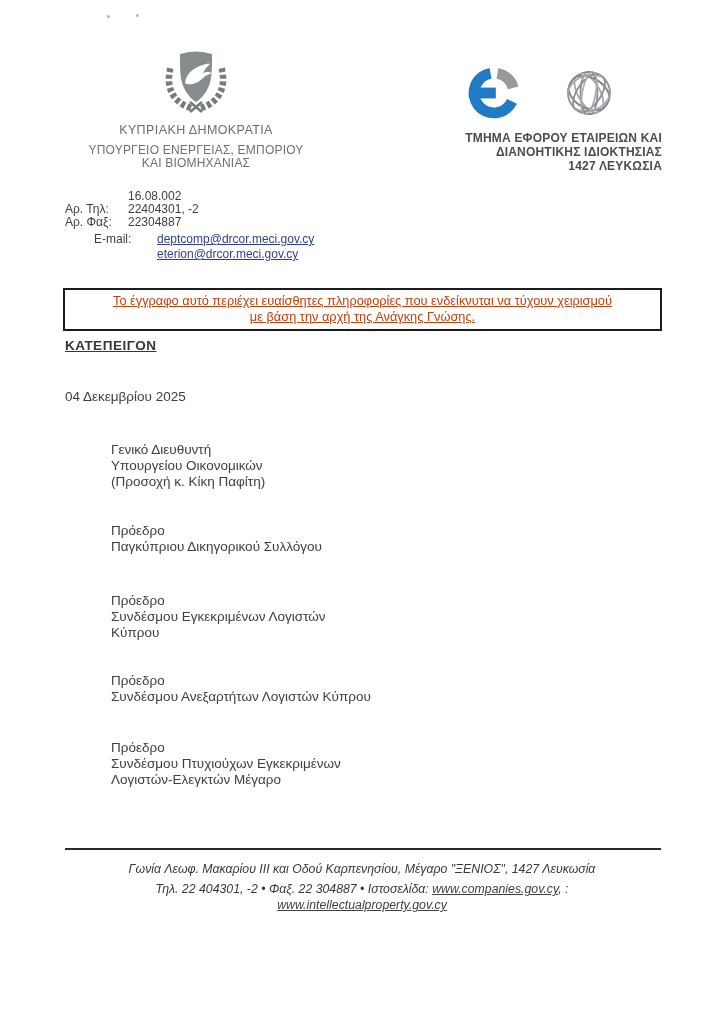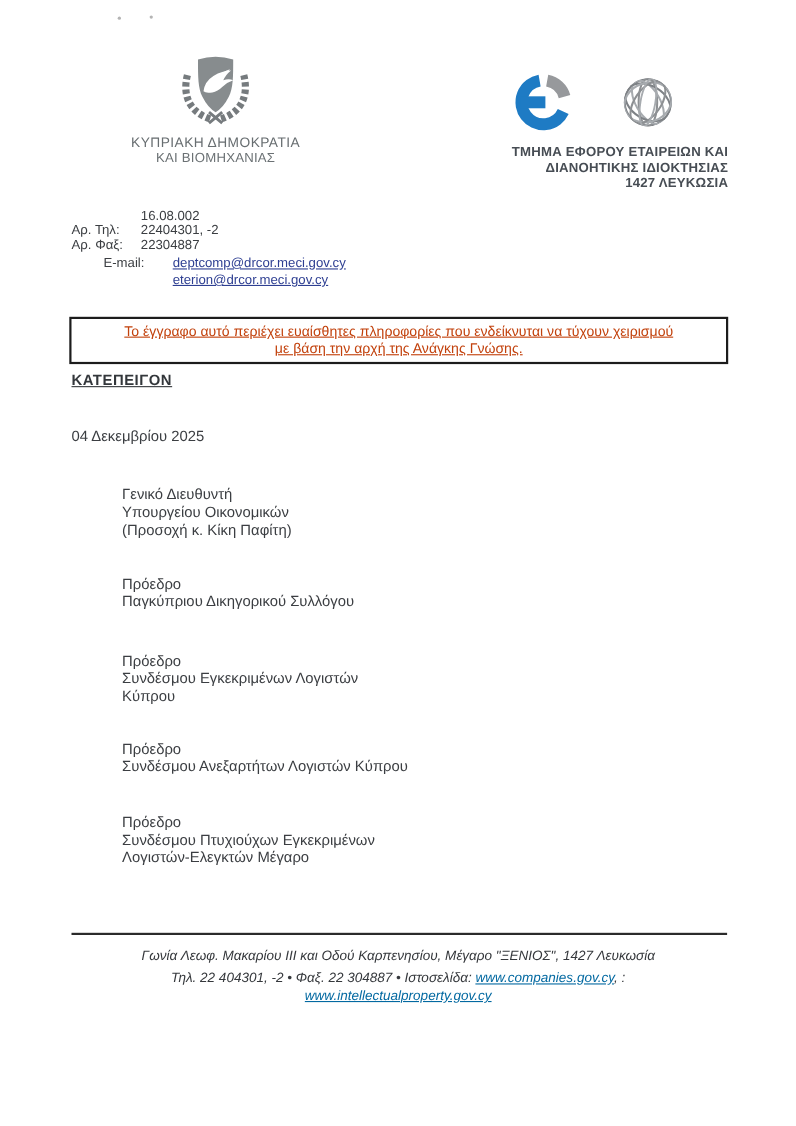--- a/index.html
+++ b/index.html
@@ -44,21 +44,21 @@
   .recipient-line { line-height:16px;margin-left:46px; }
   .rg0 { top:442px; } .rg1 { top:523px; } .rg2 { top:593px; } .rg3 { top:673px; } .rg4 { top:740px; }
 
   
   .footer-rule { position:absolute; left:65px; top:848px; width:596px; height:2px; background:#2b2b2b; }
   .page-footer { position:absolute; left:40px; top:861px; width:644px; text-align:center;
                  font-style:italic; font-size:12.3px; color:#35383c; }
   .footer-line1 { line-height:16px; }
   .footer-line2 { line-height:15px; margin-top:5px; }
   .footer-line3 { line-height:15px; margin-top:1px; }
-  .footer-link { color:#0369a1; text-decoration:underline; }
+  .footer-link { color:#404040; text-decoration:underline; }
 </style>
 </head>
 <body>
 
 <div class="page">
 
   <span class="speck" style="left:107px;top:15px;width:3px;height:3px;"></span>
   <span class="speck" style="left:136px;top:14px;width:3px;height:3px;"></span>
 
   <div class="left-header">
@@ -68,20 +68,21 @@
       <path d="M43 58 C 62 52 69 36 63 16" stroke="#767b7e" stroke-width="6.5" stroke-dasharray="4 2.6" fill="none"></path>
 
       <path d="M32 52 L 44 62 M44 52 L 32 62" stroke="#767b7e" stroke-width="2.6" fill="none"></path>
 
       <path d="M22 4 Q 38 -1 54 4 C 54 20 54 30 50 38 Q 45 48 38 52 Q 31 48 26 38 C 22 30 22 20 22 4 Z" fill="#878c8e"></path>
 
       <path d="M27 33 q1 -9 9 -14 q8 -5 16 -5 q-5 4 -7 9 q5 -2 9 0 q-6 2 -10 6 q-4 4 -9 5 q-6 1 -8 -1 z" fill="#ffffff"></path>
       <path d="M46 15 l5 -2 l-3 4 z" fill="#ffffff"></path>
     </svg>
     <div class="country-line">ΚΥΠΡΙΑΚΗ ΔΗΜΟΚΡΑΤΙΑ</div>
+    <div class="ministry-line first">ΥΠΟΥΡΓΕΙΟ ΕΝΕΡΓΕΙΑΣ, ΕΜΠΟΡΙΟΥ</div>
     <div class="ministry-line">ΚΑΙ ΒΙΟΜΗΧΑΝΙΑΣ</div>
   </div>
 
   <div class="right-header">
     <div class="logo-row">
       <svg width="60" height="58" viewBox="0 0 64 64">
 
         <path d="M 28.2 10.3 A 22 22 0 1 0 51.9 41.3" stroke="#1e7bc4" stroke-width="12" fill="none"></path>
 
         <path d="M 35.8 10.3 A 22 22 0 0 1 53.2 26.3" stroke="#97999c" stroke-width="12" fill="none"></path>

